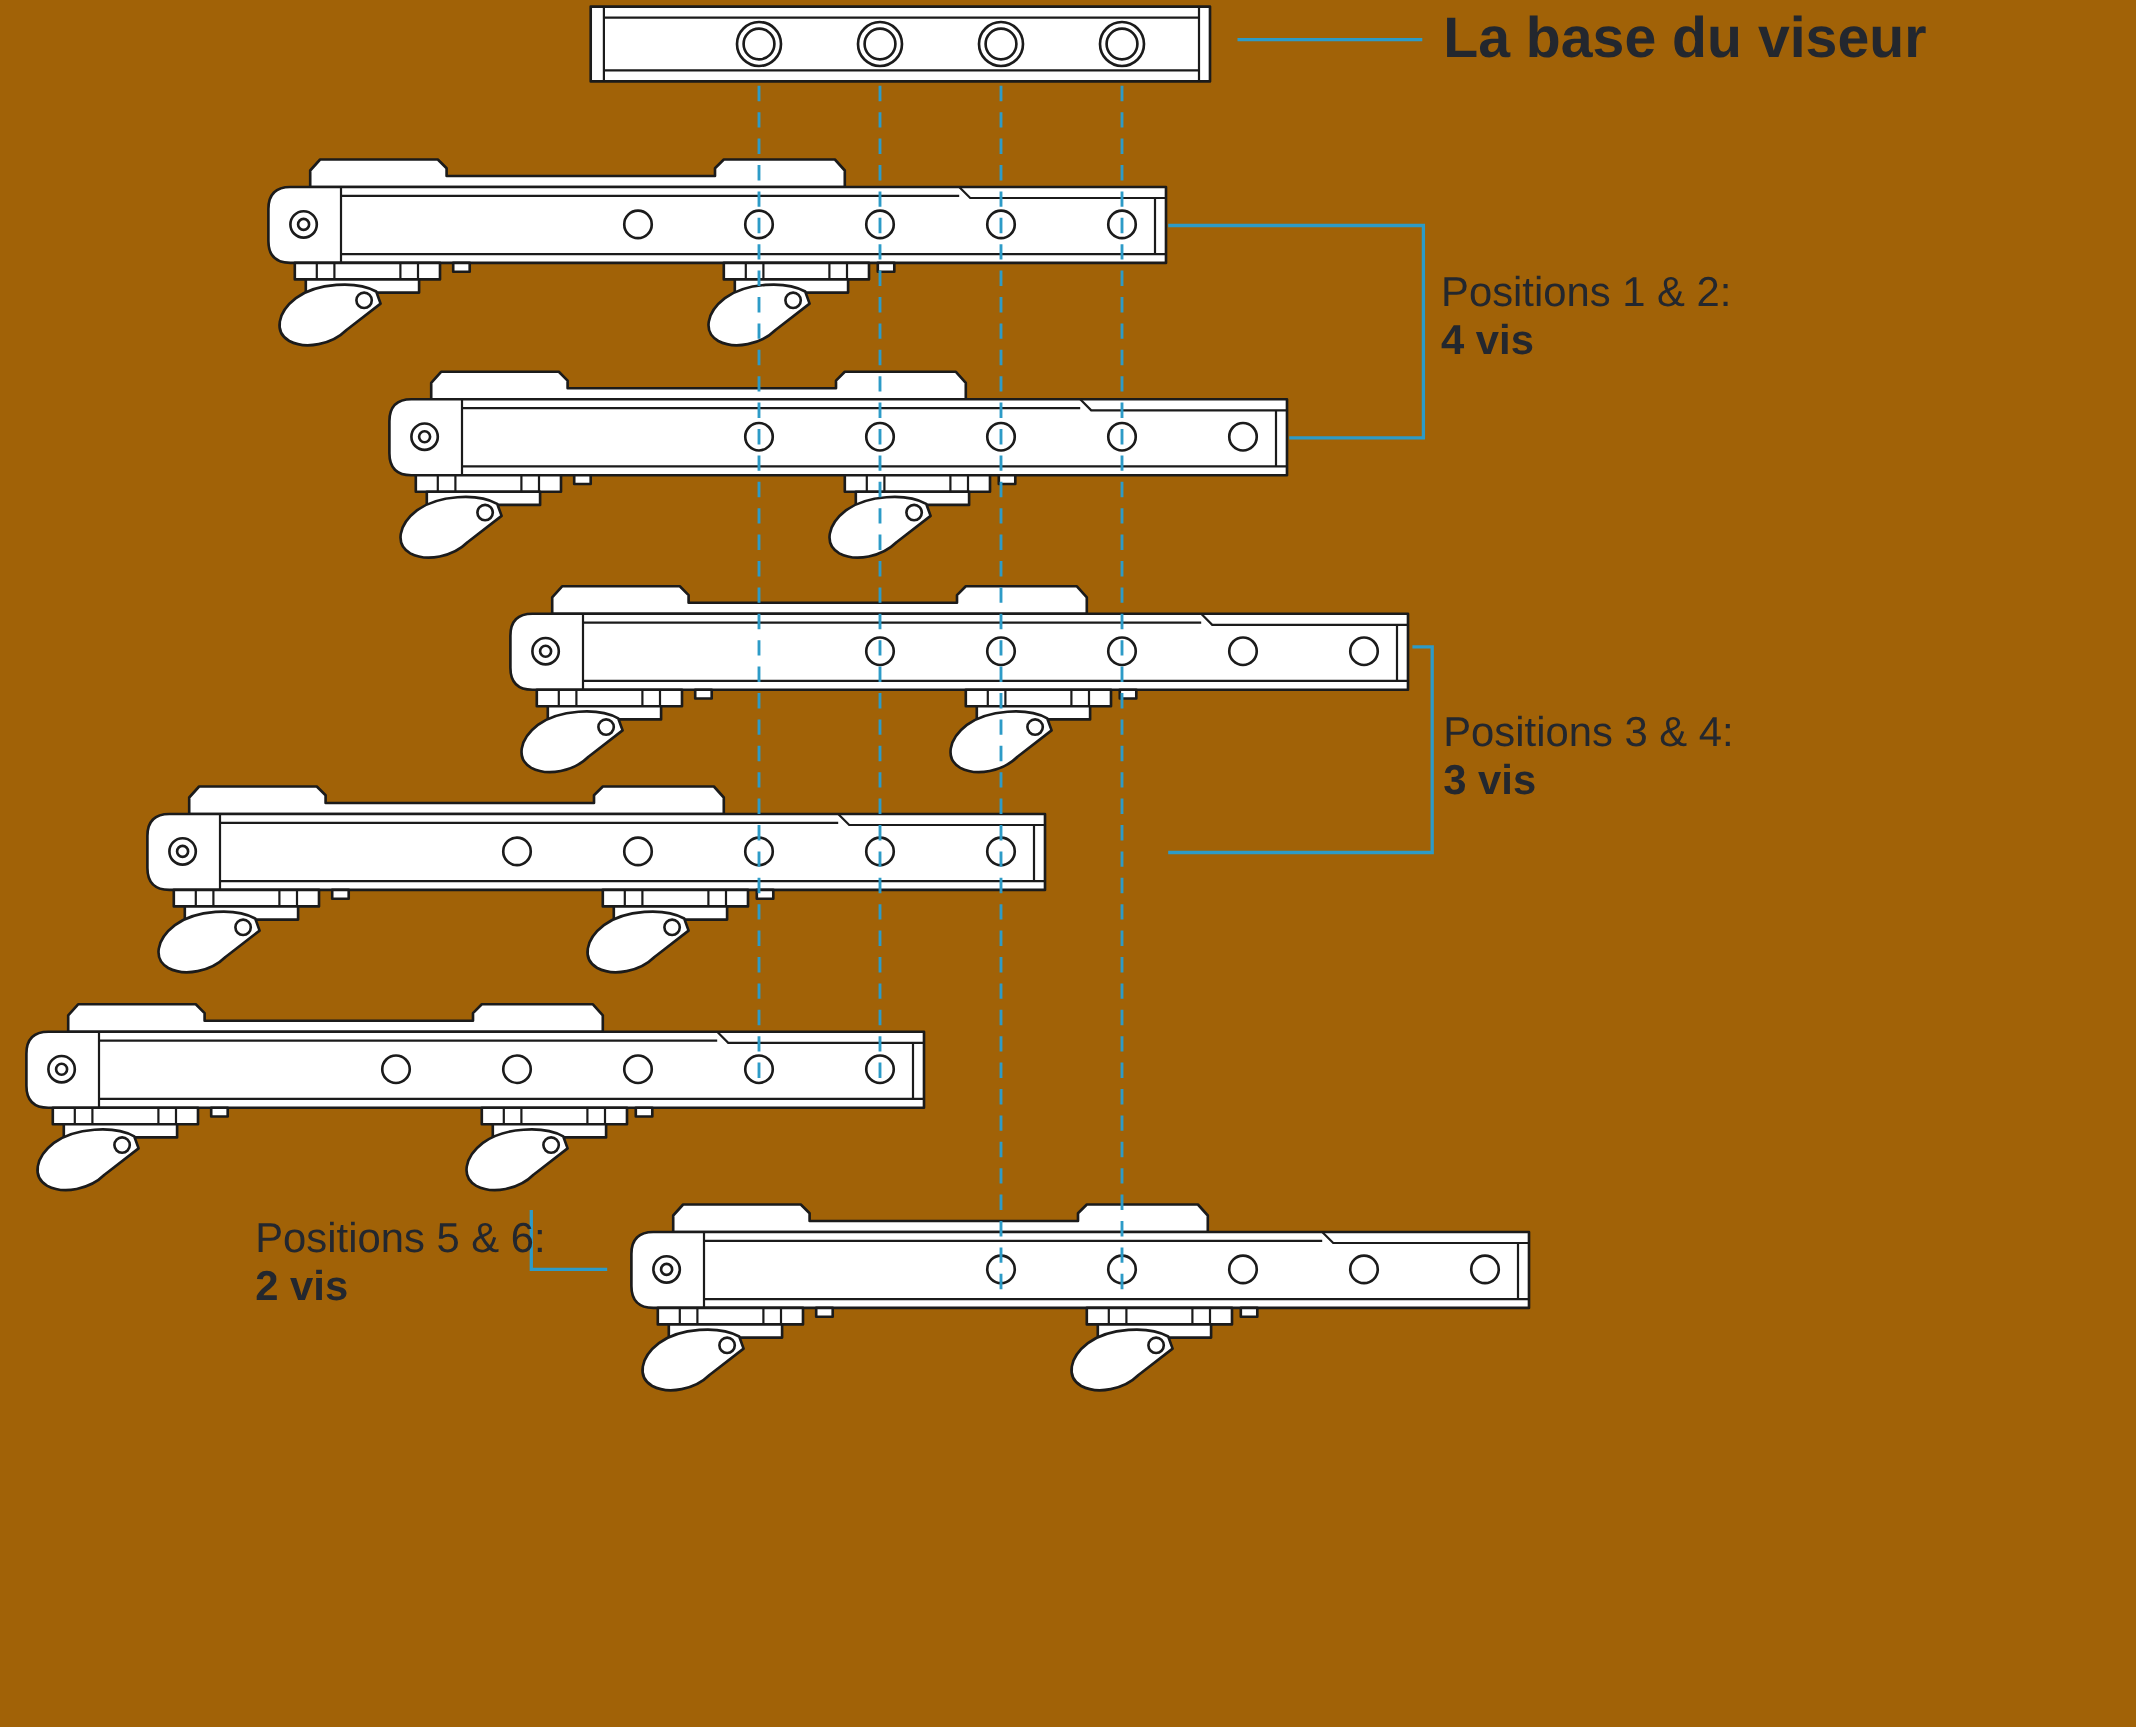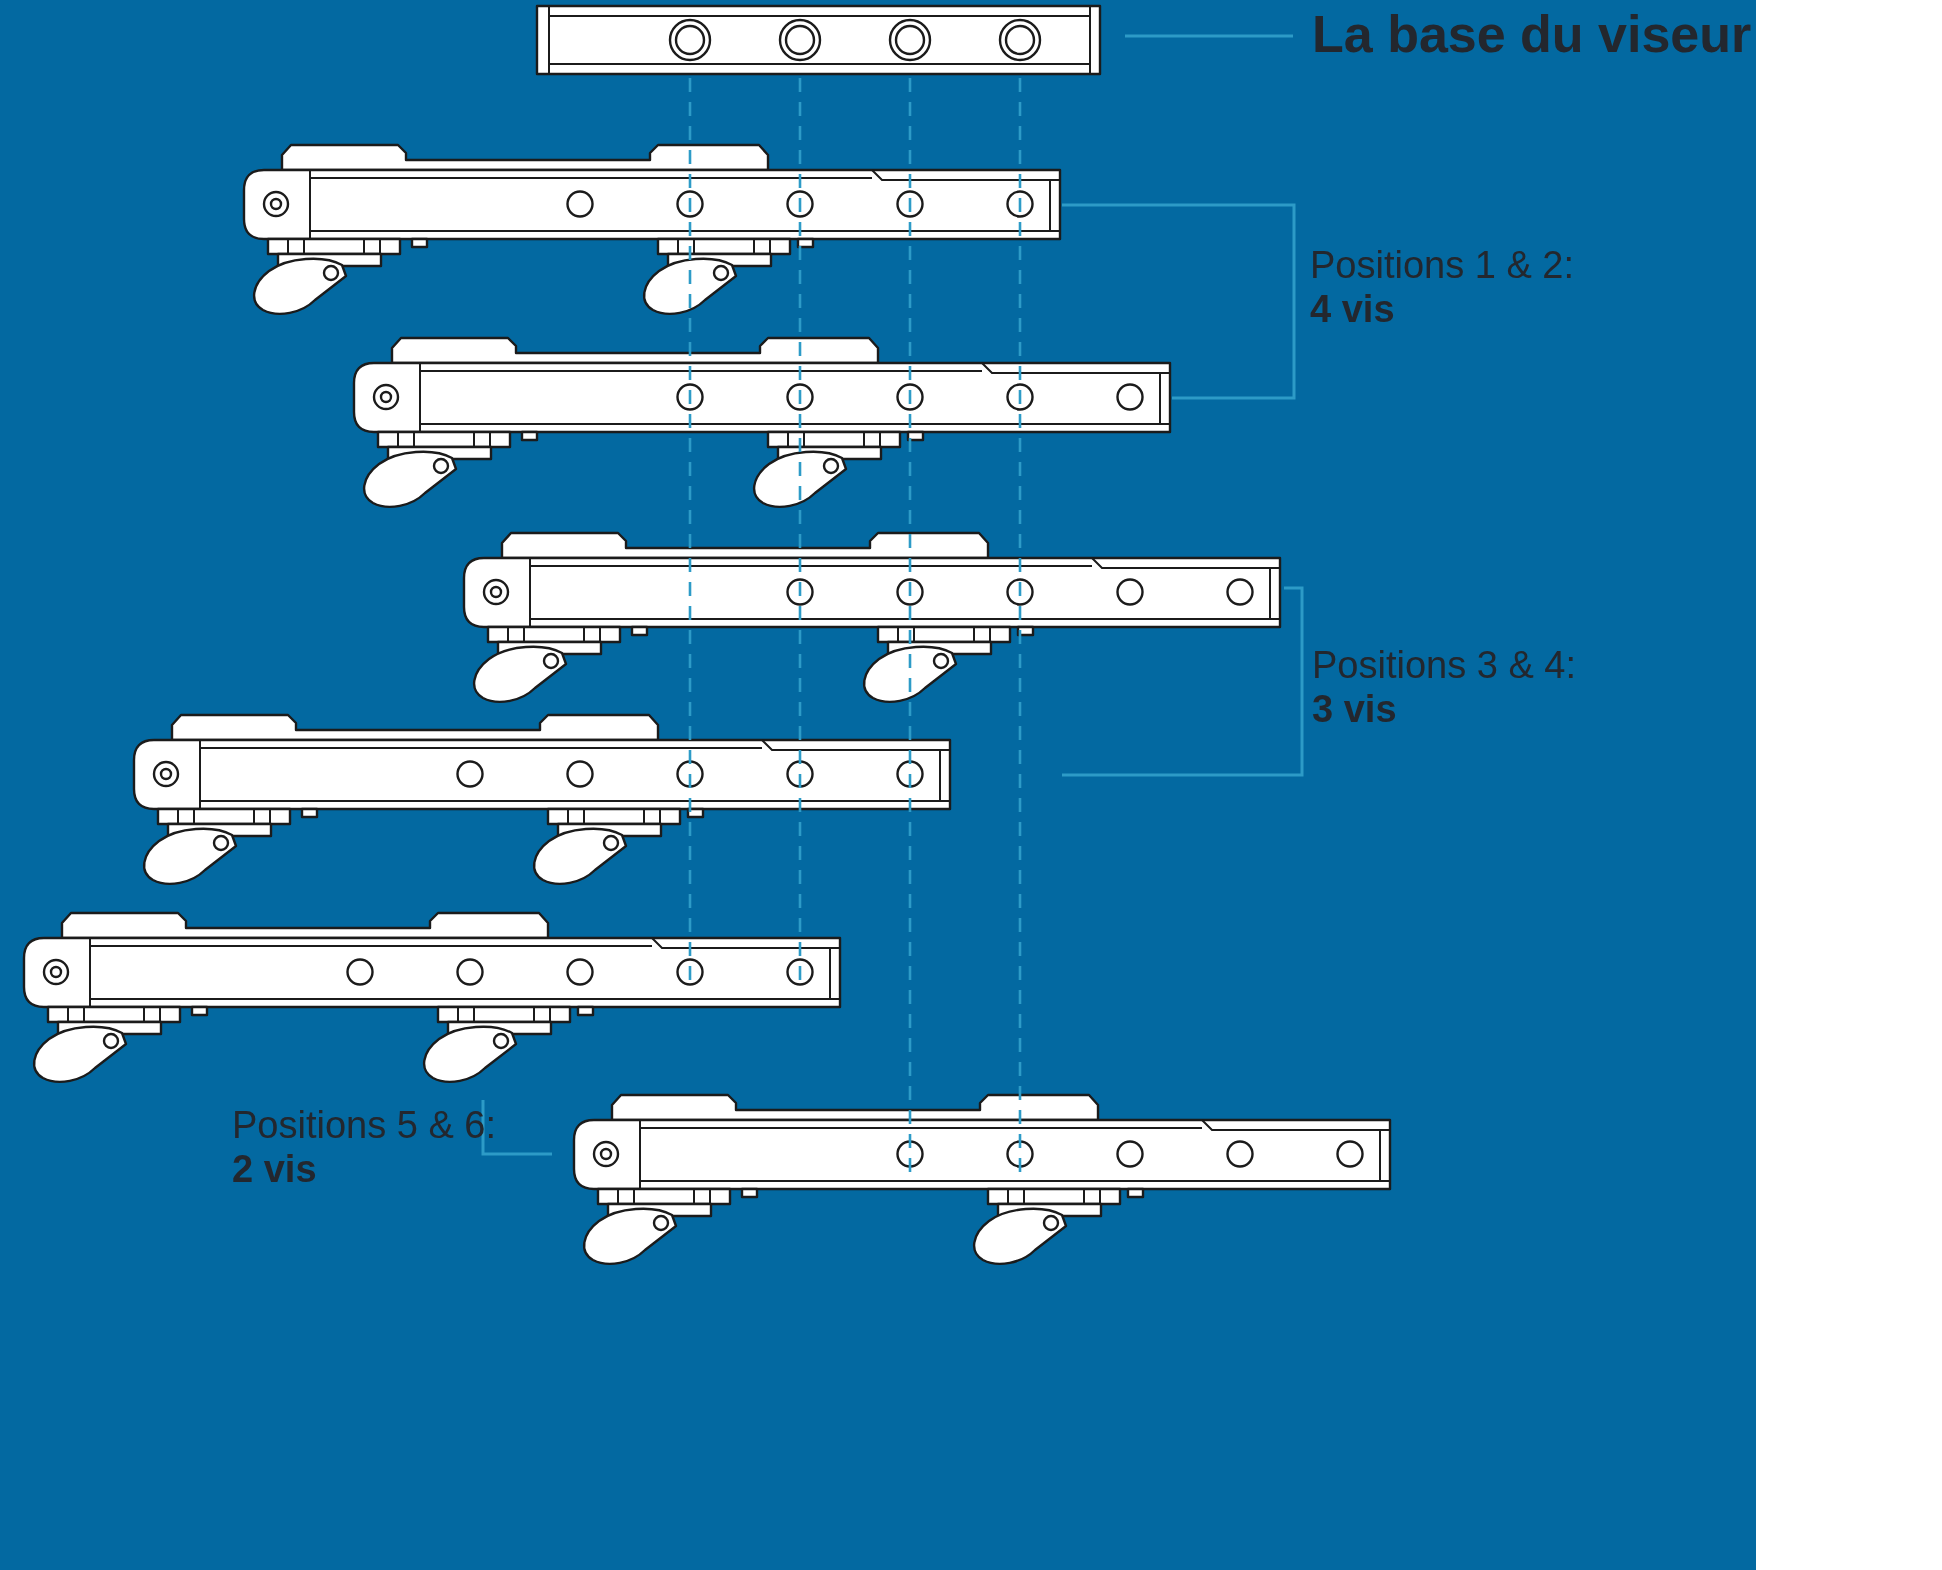--- a/index.html
+++ b/index.html
@@ -1,21 +1,21 @@
 <!DOCTYPE html>
 <html style="--accent: #2d9bc7; --line: #1b1b1b; --text: #23272e;"><head>
 <meta charset="utf-8">
 <style>
   :root{
     --accent:#2d9bc7;
     --line:#1b1b1b;
     --text:#23272e;
   }
   html,body{margin:0;padding:0;background:#ffffff;}
-  .canvas-wrap{width:1756px;height:1570px;position:relative;background:#0369a1;}
+  .canvas-wrap{width:1942px;height:1570px;position:relative;background:#a16207;}
   svg{display:block;}
   .draw{fill:#ffffff;stroke:var(--line);stroke-width:2.4;stroke-linejoin:round;}
   .detail{fill:none;stroke:var(--line);stroke-width:2;stroke-linecap:butt;}
   .guide{fill:none;stroke:var(--accent);stroke-width:2.6;stroke-dasharray:14 10;}
   .callout{fill:none;stroke:var(--accent);stroke-width:3;stroke-linejoin:miter;}
   .lbl{font-family:"Liberation Sans",sans-serif;font-size:38px;fill:var(--text);}
   .lbl.bold{font-weight:700;}
   .lbl.big{font-size:52px;font-weight:700;}
 </style>
 </head>

